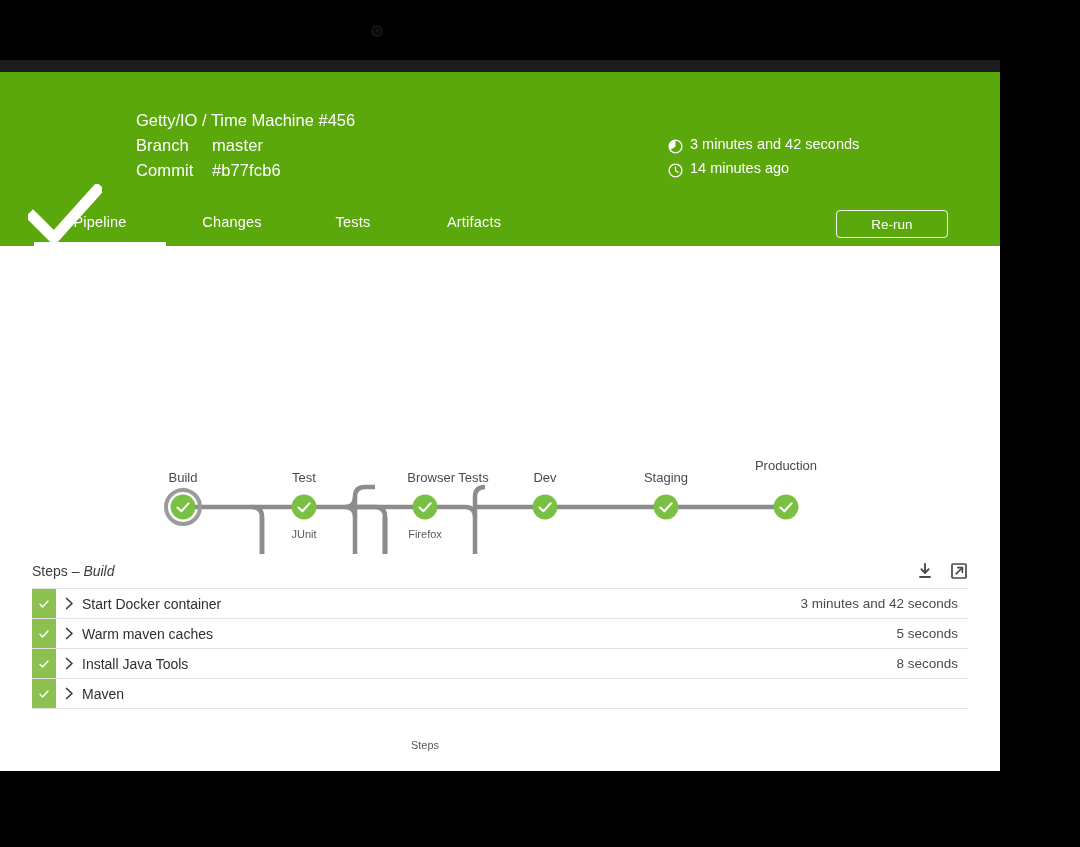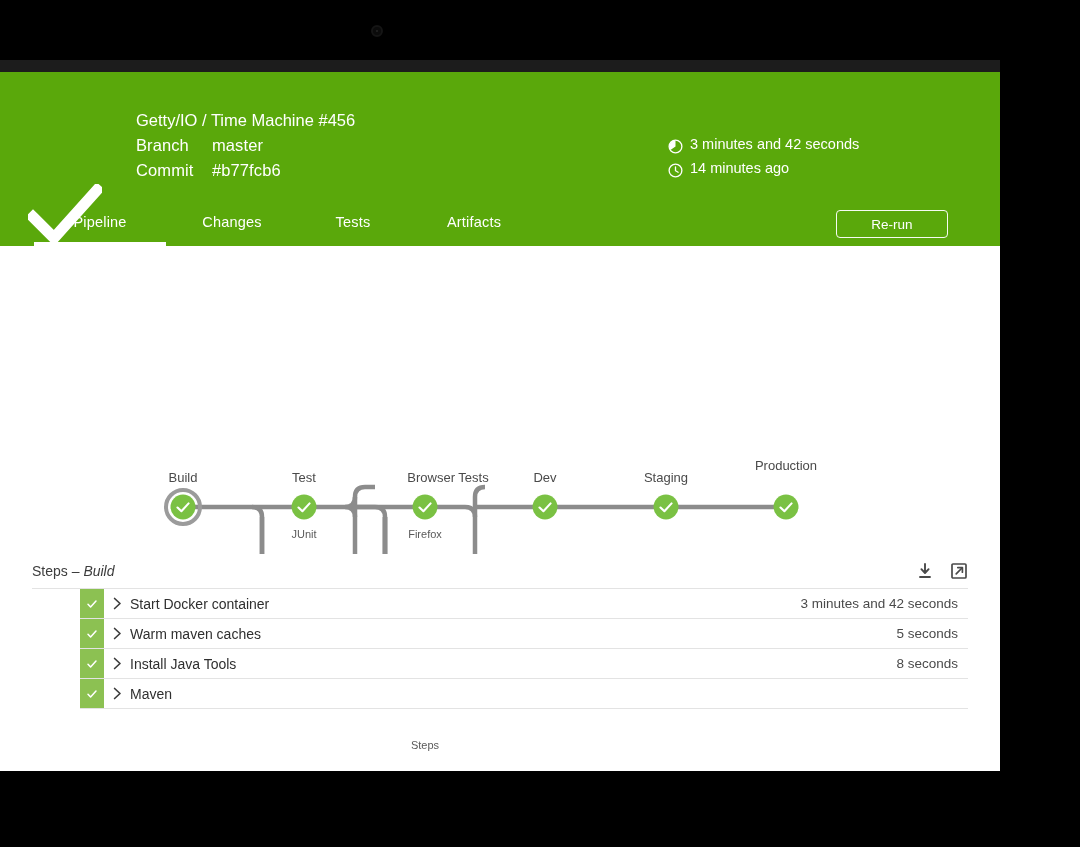--- a/index.html
+++ b/index.html
@@ -77,21 +77,21 @@
   .steps-wrap { position: relative; padding: 0 32px; }
   .steps-head { display: flex; align-items: center; justify-content: space-between; height: 34px; }
   .steps-title { font-size: 14px; color: #3c3c3c; }
   .steps-title i { font-style: italic; }
   .steps-actions { display: flex; align-items: center; gap: 16px; }
   .act-icon { width: 18px; height: 18px; cursor: pointer; display: block; }
 
   .steps-list { border-top: 1px solid #e3e3e3; }
   .step-row {
     display: flex; align-items: stretch; height: 30px;
-    border-bottom: 1px solid #e3e3e3; background: #fff; margin-left: 48px;
+    border-bottom: 1px solid #e3e3e3; background: #fff;
   }
   .step-status {
     width: 24px; flex: 0 0 24px; background: #8cc152;
     display: flex; align-items: center; justify-content: center;
   }
   .step-status svg { display: block; }
   .step-chevron {
     width: 26px; flex: 0 0 26px; display: flex; align-items: center; justify-content: center;
     color: #3c3c3c; cursor: pointer;
   }

